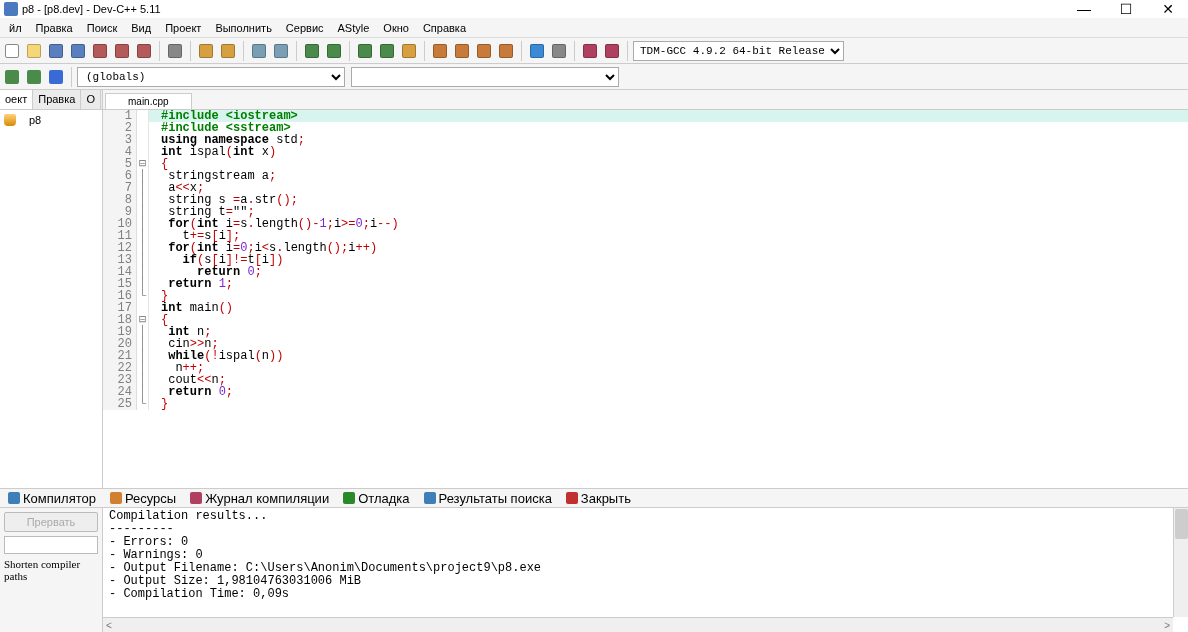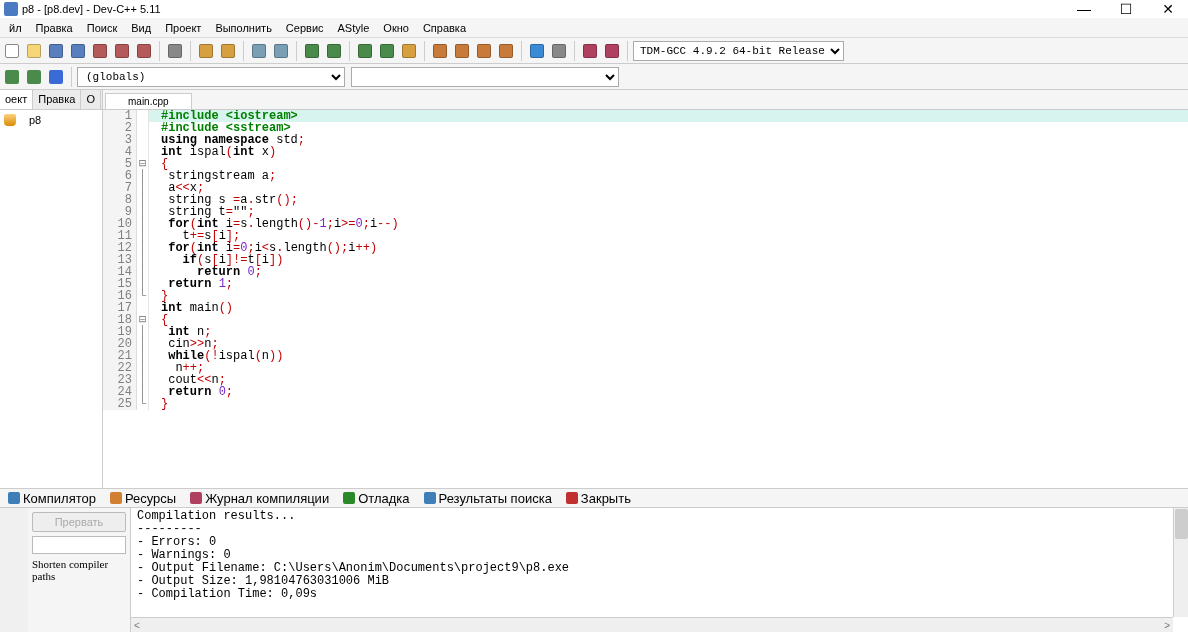--- a/index.html
+++ b/index.html
@@ -43,21 +43,21 @@
   .kw-green { color:#008000; font-weight:bold; }
   .kw-bold { font-weight:bold; }
   .kw-red { color:#c00000; }
   .kw-purple { color:#7d26cd; }
 
   .bottomtabs { height:20px; background:#f5f5f5; border-top:1px solid #ccc; border-bottom:1px solid #ccc; display:flex; align-items:center; padding:0 2px; gap:2px; font-size:13px; }
   .bottomtabs .btab { display:flex; align-items:center; gap:3px; padding:2px 6px; cursor:pointer; }
   .bticon { width:12px; height:12px; border-radius:2px; display:inline-block; }
 
   .output { height:124px; display:flex; }
-  .outleft { width:103px; background:#f5f5f5; border-right:1px solid #ccc; padding:4px; display:flex; flex-direction:column; gap:4px;margin-left:28px; }
+  .outleft { width:103px; background:#f5f5f5; border-right:1px solid #ccc; padding:4px; display:flex; flex-direction:column; gap:4px; }
   .outleft button { font-size:11px; padding:3px; border:1px solid #bbb; background:#eee; border-radius:2px; }
   .outleft input { font-size:11px; padding:2px; border:1px solid #bbb; width:100%; }
   .outleft .short { font-size:11px;font-family:Liberation Serif, serif; }
   .outright { flex:1; background:#fff; position:relative; }
   .outright pre { font-family:"Courier New",monospace; font-size:12px; padding:2px 6px; line-height:13px; }
   .outright .vs { position:absolute; right:0; top:0; bottom:15px; width:15px; background:#efefef; border-left:1px solid #ccc; }
   .outright .vs .th { width:13px; height:30px; background:#cdcdcd; margin:1px; border-radius:2px; }
   .outright .hs { position:absolute; left:0; right:15px; bottom:0; height:15px; background:#efefef; border-top:1px solid #ccc; display:flex; justify-content:space-between; align-items:center; padding:0 3px; }
   .outright .hs span { color:#777; font-size:10px; }
 </style>

